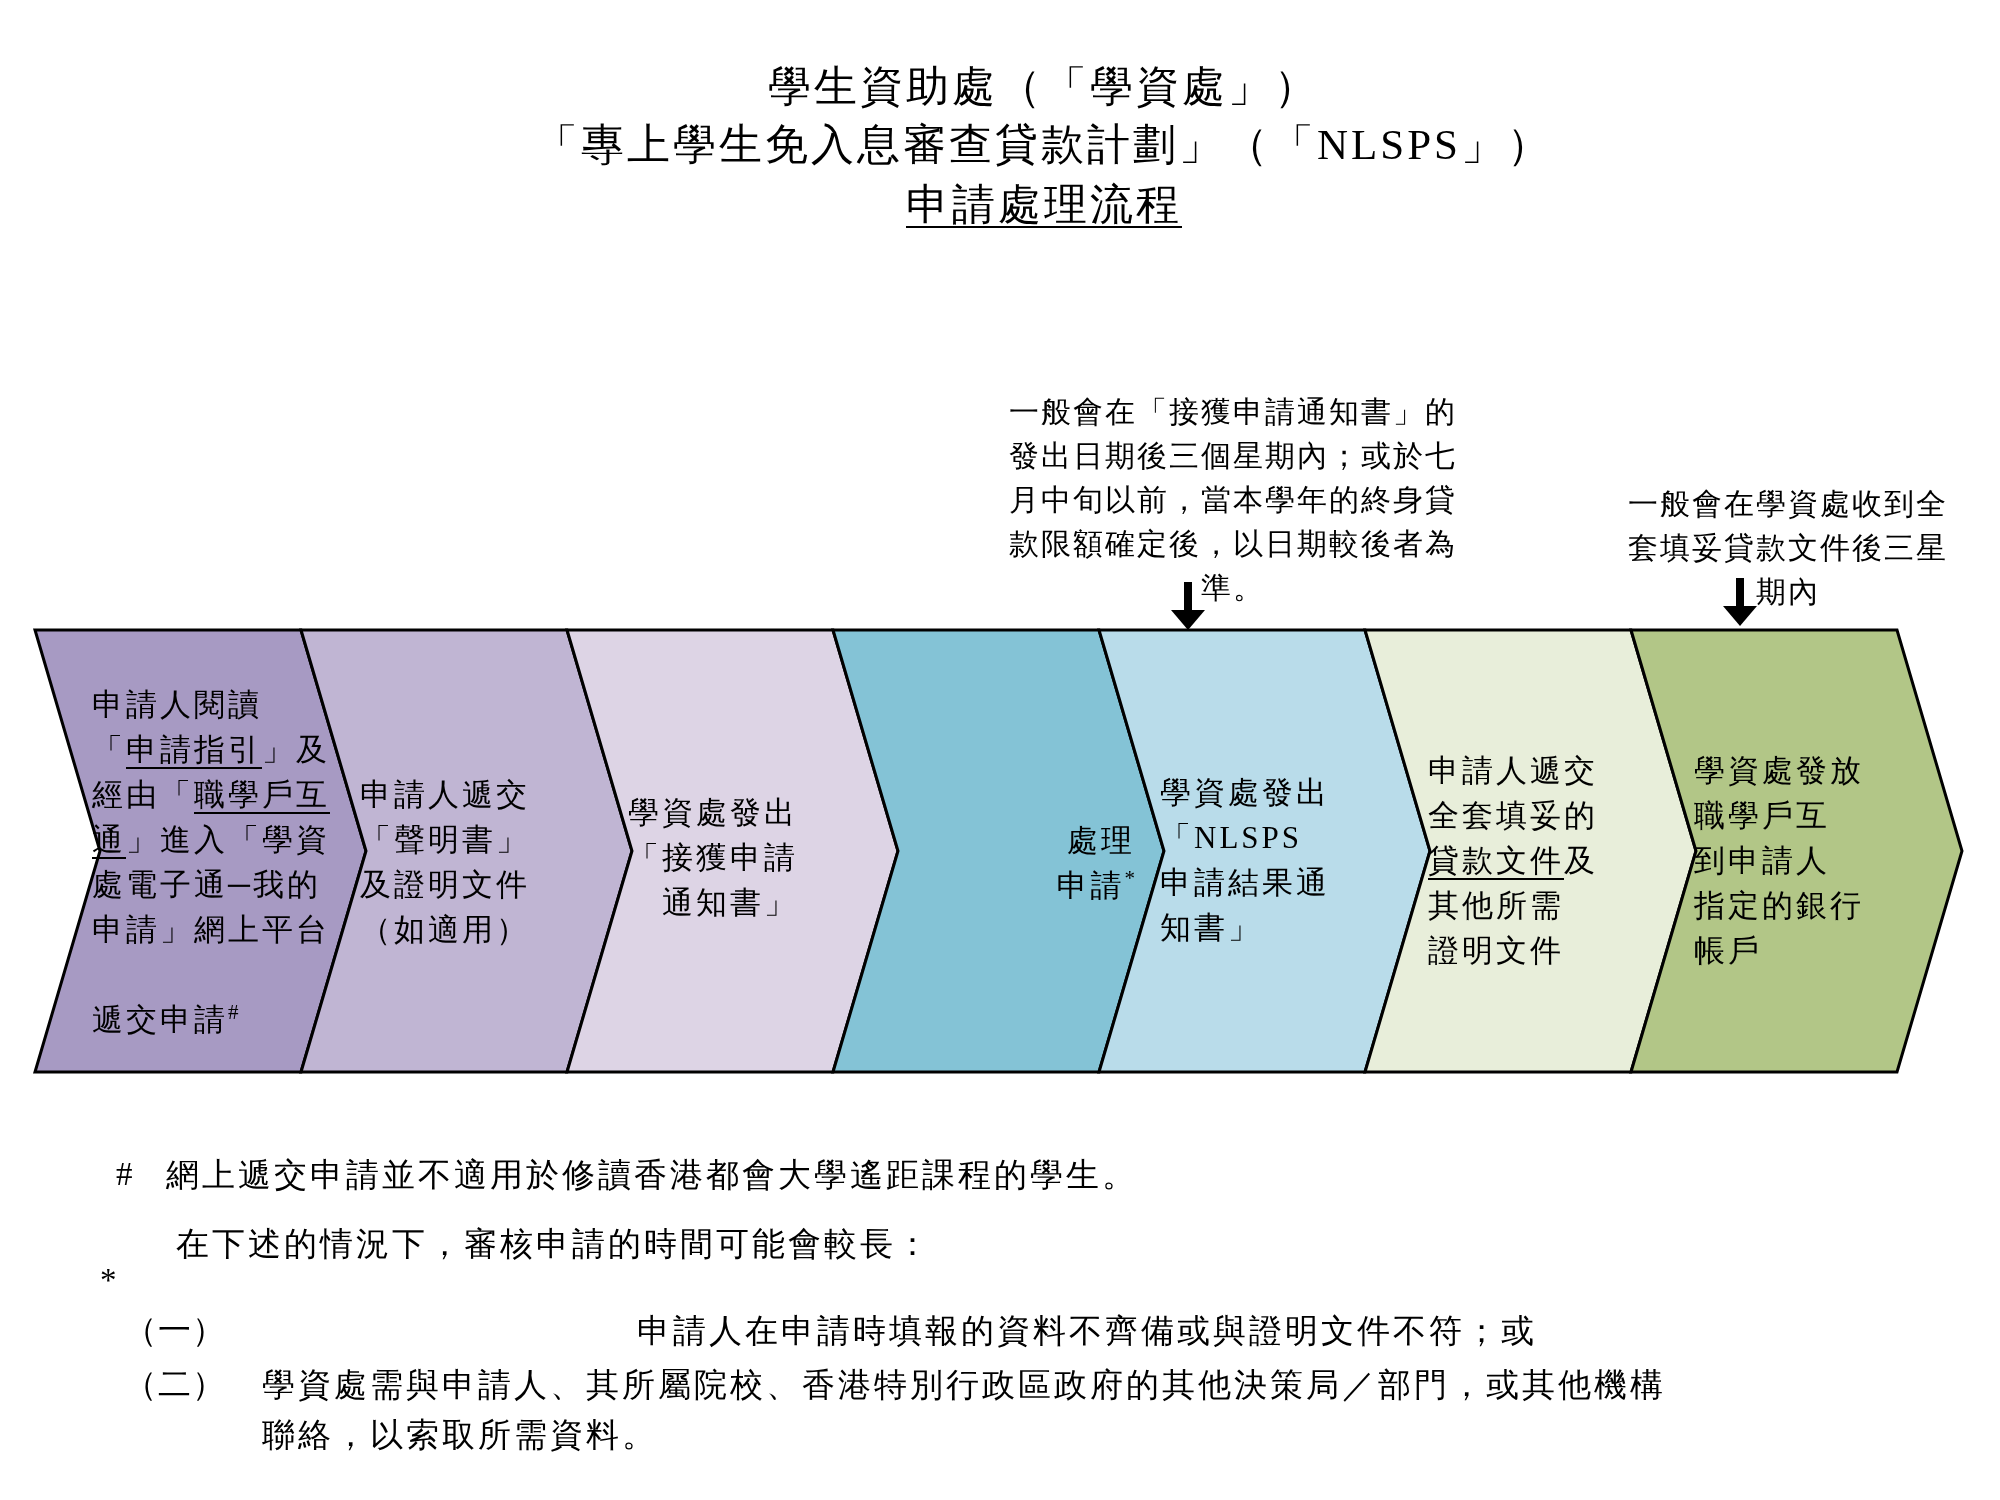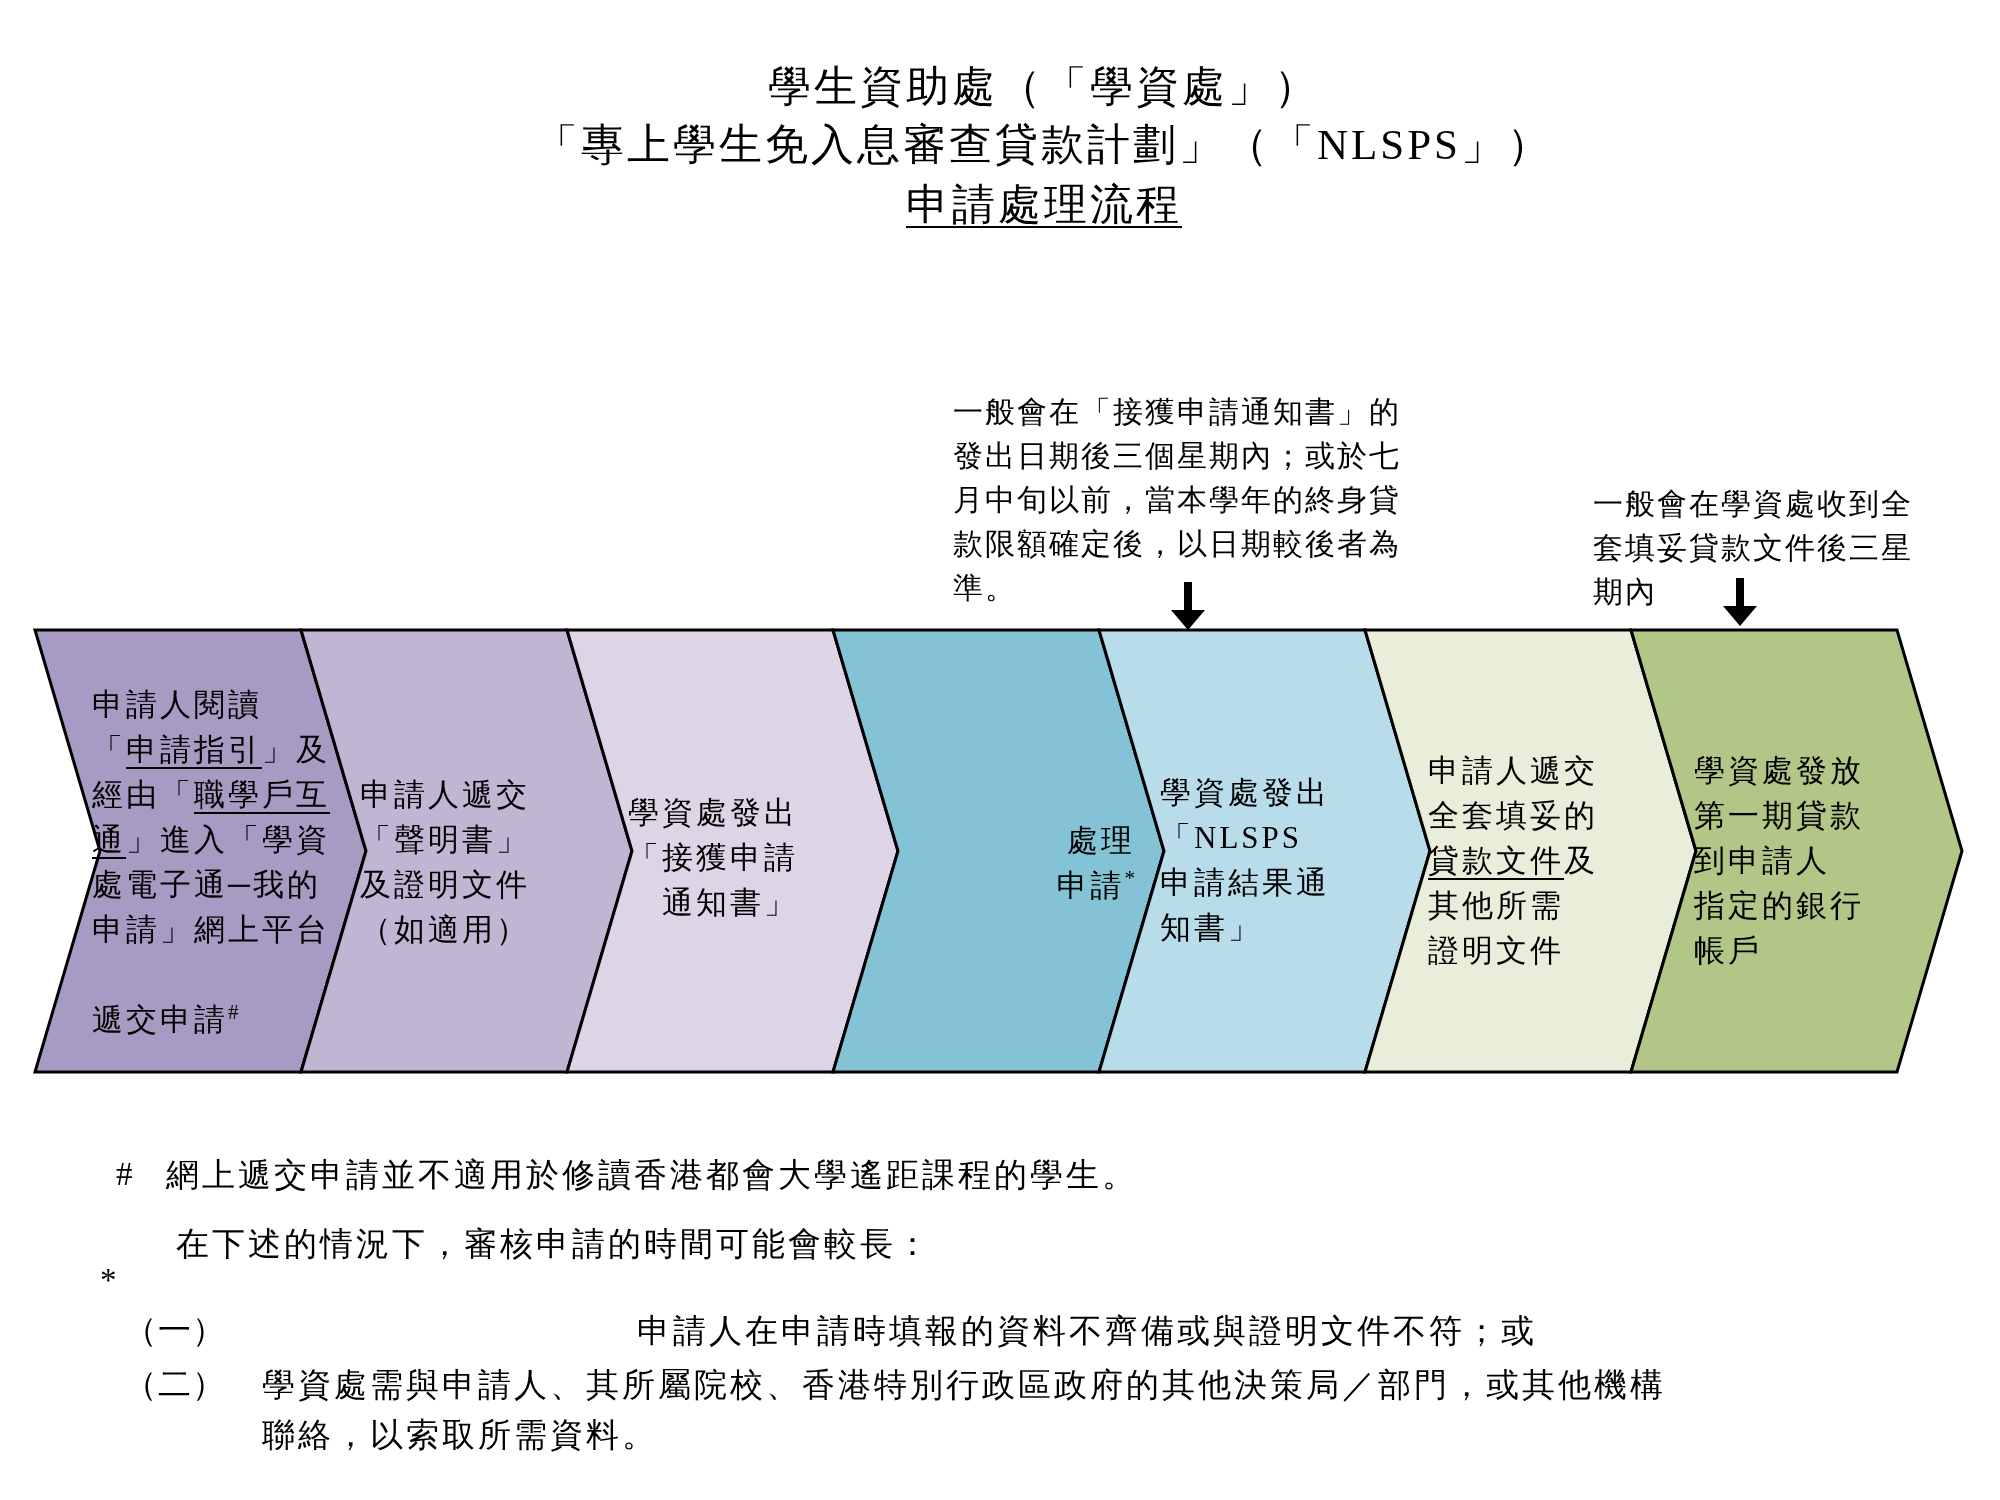--- a/index.html
+++ b/index.html
@@ -11,21 +11,21 @@
   .title-line{
     left:0;width:2000px;text-align:center;
     font-size:43px;letter-spacing:3px;white-space:pre;padding-left:44px;
   }
   .underline, .u{
     text-decoration:underline;
     text-underline-offset:7px;
     text-decoration-thickness:2px;
   }
   .note{
-    white-space:pre-line;font-size:30px;line-height:44px;letter-spacing:2px;
+    white-space:pre-line;font-size:30px;line-height:44px;letter-spacing:2px;text-align:center;
   }
   .step-text{
     white-space:pre-line;font-size:31px;line-height:45px;letter-spacing:3px;
   }
   .step-text sup, .foot-text sup{
     font-size:21px;vertical-align:super;line-height:0;letter-spacing:0;
   }
   .foot-marker{
     font-size:33px;letter-spacing:1px;line-height:48px;white-space:pre;
   }
@@ -90,21 +90,21 @@
 <div class="abs step-text" style="left:1160px;top:770px;width:230px;"><span>學資處發出
 「NLSPS
 申請結果通
 知書」</span></div>
 <div class="abs step-text" style="left:1428px;top:748px;width:220px;"><span>申請人遞交
 全套填妥的
 </span><span class="u">貸款文件</span><span>及
 其他所需
 證明文件</span></div>
 <div class="abs step-text" style="left:1694px;top:748px;width:220px;"><span>學資處發放
-第一期貸款
+職學戶互
 到申請人
 指定的銀行
 帳戶</span></div>
 
 <div class="abs foot-marker" style="left:116px;top:1150px;">#</div>
 <div class="abs foot-text" style="left:166px;top:1150px;width:1700px;">網上遞交申請並不適用於修讀香港都會大學遙距課程的學生。</div>
 
 <div class="abs foot-marker" style="left:100px;top:1256px;">*</div>
 <div class="abs foot-text" style="left:148px;top:1219px;width:1700px;margin-left:28px;">在下述的情況下，審核申請的時間可能會較長：</div>
 

